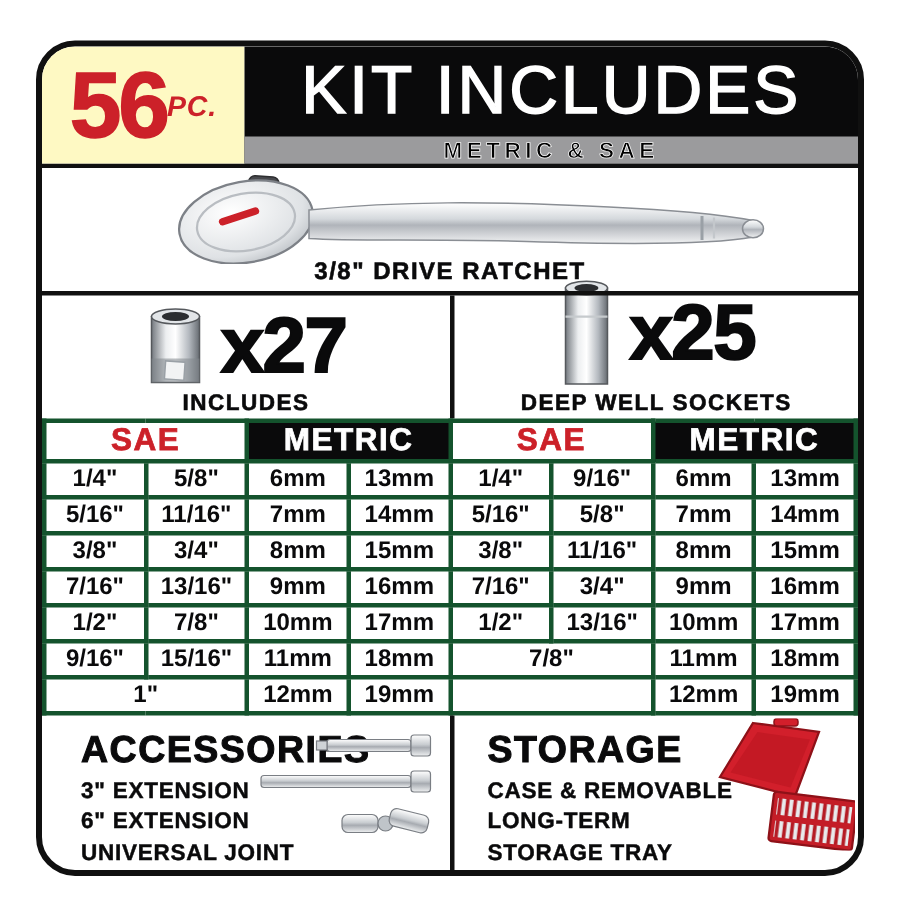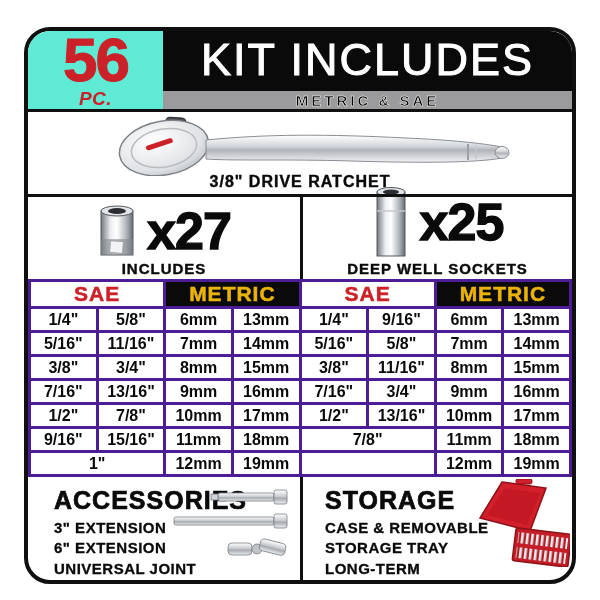--- a/index.html
+++ b/index.html
@@ -6,21 +6,21 @@
   html,body { width:600px; height:600px; background:#ffffff; overflow:hidden;
               font-family:"Liberation Sans","DejaVu Sans",sans-serif; }
   .canvas { position:relative; width:600px; height:600px; background:#fff; }
 
   .frame { position:absolute; left:24px; top:27px; width:552px; height:557px;
            border:4px solid #101010; border-radius:26px; overflow:hidden;
            background:#fff; display:flex; flex-direction:column; }
 
   
   .row-header { height:81px; display:flex; border-bottom:3px solid #101010; flex:0 0 auto; }
-  .badge { width:135px; background:#5eead4; display:flex; flex-direction:column;
+  .badge { width:135px; background:#fef9c3; display:flex; flex-direction:row;
            align-items:center; justify-content:center; padding-top:3px; }
   .badge-count { color:#CC2129; font-weight:bold; font-size:62px; line-height:0.88;
                  letter-spacing:-2px; -webkit-text-stroke:1px #CC2129; }
   .badge-unit { color:#CC2129; font-weight:bold; font-size:19px; letter-spacing:0.5px;font-style:italic; }
   .head-right { flex:1; background:#0a0a0b; display:flex; flex-direction:column; }
   .head-title { flex:1; color:#fff; font-weight:normal; font-size:45px; letter-spacing:2px;
                 display:flex; align-items:center; justify-content:center;
                 -webkit-text-stroke:1px #fff; padding-bottom:2px; }
   .head-subbar { height:18px; background:#9b9b9d; color:#000000; font-weight:bold;
                  font-size:15px; letter-spacing:3px; display:flex; align-items:center;
@@ -41,26 +41,26 @@
   .count-group { display:flex; align-items:center; gap:10px; }
   .count-text { font-weight:bold; font-size:52px; letter-spacing:-1px; color:#0a0a0b;
                 -webkit-text-stroke:1.4px #0a0a0b; line-height:1; }
   .sock-label { font-weight:bold; font-size:15px; letter-spacing:1px; color:#0a0a0b;
                 margin-top:1px; -webkit-text-stroke:0.4px #0a0a0b; }
 
   
   .sizes-wrap { flex:0 0 auto; }
   table.sizes { width:100%; border-collapse:collapse; table-layout:fixed; }
   table.sizes col { width:12.5%; }
-  table.sizes th, table.sizes td { border:3px solid #4c1d95; text-align:center;
+  table.sizes th, table.sizes td { border:3px solid #14532d; text-align:center;
                  vertical-align:middle; height:24px; padding:0; }
   table.sizes th { font-size:21px; font-weight:bold; letter-spacing:1px;
                    -webkit-text-stroke:0.5px currentColor; }
   th.sae { color:#CC2129; background:#fff; }
-  th.metric { color:#eab308; background:#0a0a0b; }
+  th.metric { color:#ffffff; background:#0a0a0b; }
   table.sizes td { font-size:16px; font-weight:bold; color:#0a0a0b; }
 
   
   .row-bottom { flex:1; display:flex; }
   .info-cell { width:50%; position:relative; padding:9px 0 0 26px; }
   .info-right { border-left:3px solid #101010; padding-left:22px; }
   .info-title { font-weight:bold; font-size:25px; letter-spacing:1px; color:#0a0a0b;
                 -webkit-text-stroke:0.7px #0a0a0b; margin-bottom:3px; }
   .info-line { font-weight:bold; font-size:15px; color:#0a0a0b; line-height:1.35;
                letter-spacing:0.5px; -webkit-text-stroke:0.3px #0a0a0b; }
@@ -276,22 +276,22 @@
           <g transform="translate(58,52)">
             <rect x="0" y="6" width="24" height="12" rx="4" fill="url(#eg)" stroke="#7a7e84" stroke-width="0.8"></rect>
             <circle cx="29" cy="12" r="5" fill="#bfc4c9" stroke="#7a7e84" stroke-width="0.8"></circle>
             <rect x="32" y="1" width="26" height="12" rx="4" fill="url(#eg)" stroke="#7a7e84" stroke-width="0.8" transform="rotate(14 32 7)"></rect>
           </g>
         </svg>
       </div>
       <div class="info-cell info-right">
         <div class="info-title">STORAGE</div>
         <div class="info-line">CASE &amp; REMOVABLE</div>
+        <div class="info-line">LONG-TERM</div>
         <div class="info-line">STORAGE TRAY</div>
-        <div class="info-line">LONG-TERM</div>
         <svg class="storage-art" width="96" height="88" viewBox="0 0 96 88">
           <defs>
             <pattern id="pins" width="5" height="12" patternUnits="userSpaceOnUse">
               <rect width="5" height="12" fill="#b51c25"></rect>
               <rect x="1" width="2.6" height="12" fill="#e8eaec"></rect>
             </pattern>
           </defs>
           <g>
             <path d="M 28 3 L 72 9 L 56 52 L 6 39 Z" fill="#d21f2b" stroke="#8e1118" stroke-width="1.5"></path>
             <path d="M 31 9 L 66 14 L 53 46 L 13 36 Z" fill="#b8141f" opacity="0.55"></path>

